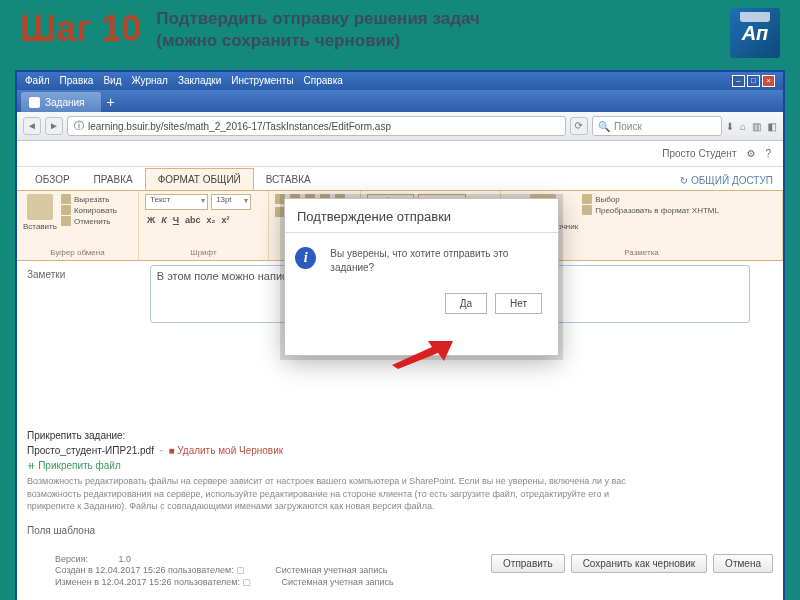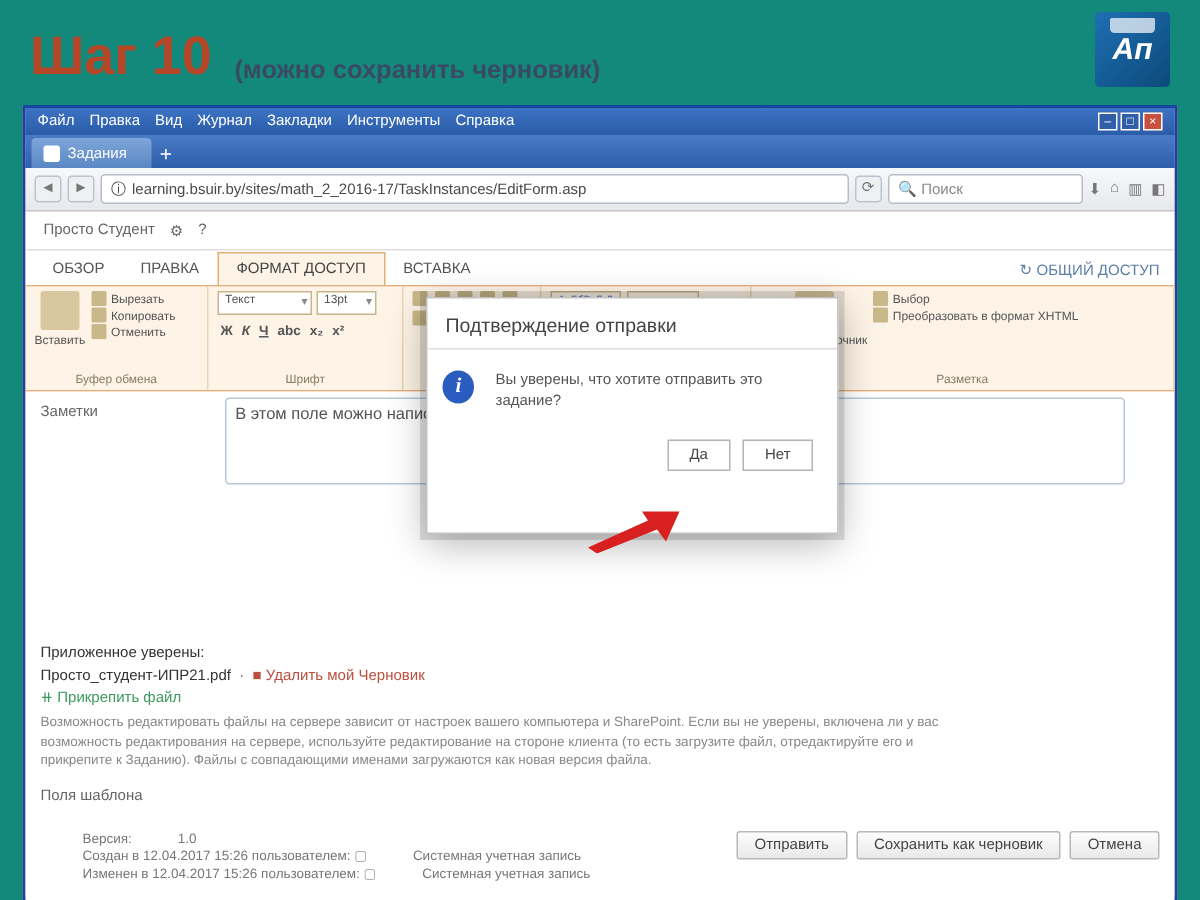--- a/index.html
+++ b/index.html
@@ -1,18 +1,18 @@
 <!DOCTYPE html>
 <html><head>
 <meta charset="utf-8">
 <style>
 * { box-sizing: border-box; margin: 0; padding: 0; }
 body { width: 800px; height: 600px; background: #12897a; font-family: Arial, sans-serif; font-size: 10px; overflow: hidden; position: relative; }
 
-.slide-header { display: flex; align-items: flex-end; padding: 8px 20px; gap: 15px; }
+.slide-header { display: flex; align-items: flex-start; padding: 8px 20px; gap: 15px; }
 .step-title { color: #b54527; font-size: 36px; font-weight: bold; }
 .step-subtitle { color: #3b4a63; font-size: 17px; font-weight: bold; line-height: 1.3; }
 .logo { width: 50px; height: 50px; background: linear-gradient(135deg, #1e6fb3, #0d4a7a); margin-left: auto; border-radius: 3px; display: flex; align-items: center; justify-content: center; color: white; font-size: 20px; font-weight: bold; font-style: italic; position: relative; }
 .logo::before { content: ''; position: absolute; top: 4px; left: 10px; right: 10px; height: 10px; background: rgba(255,255,255,0.7); border-radius: 1px 1px 3px 3px; }
 
 .window { position: absolute; left: 15px; top: 70px; width: 770px; height: 530px; border: 2px solid #1746a0; background: #fca5a5; }
 
 .menubar { background: linear-gradient(#3d73c4, #2a5ca8); padding: 3px 8px; display: flex; gap: 10px; color: #fff; font-size: 10px; }
 .menubar span { cursor: pointer; }
 .winctrl { margin-left: auto; display: flex; gap: 2px; }
@@ -24,21 +24,21 @@
 .tab .favicon { width: 11px; height: 11px; background: #fff; border-radius: 2px; }
 .tab-plus { color: #fff; font-size: 14px; padding: 2px 6px; }
 
 .addressbar { background: linear-gradient(#f7f8fa, #e6e8ec); padding: 4px 6px; display: flex; gap: 4px; align-items: center; border-bottom: 1px solid #c3c7cd; }
 .nav-btn { width: 18px; height: 18px; border: 1px solid #bec4cd; border-radius: 3px; background: #eef0f4; text-align: center; line-height: 15px; color: #777; font-size: 10px; }
 .url-input { flex: 1; height: 20px; border: 1px solid #b8bec7; border-radius: 3px; padding: 0 6px; font-size: 10px; color: #4a4a4a; display: flex; align-items: center; gap: 4px; background: #fff; }
 .search-input { width: 130px; height: 20px; border: 1px solid #b8bec7; border-radius: 3px; padding: 0 6px; font-size: 10px; color: #888; display: flex; align-items: center; gap: 3px; background: #fff; }
 .addr-icons { display: flex; gap: 6px; color: #777; }
 .addr-icons span { cursor: pointer; }
 
-.sp-top { height: 26px; background: #fff; border-bottom: 1px solid #ddd; display: flex; align-items: center; padding: 0 12px; gap: 10px; color: #666; font-size: 10px; }
+.sp-top { height: 26px; background: #fff; border-bottom: 1px solid #ddd; display: flex; justify-content: flex-end; align-items: center; padding: 0 12px; gap: 10px; color: #666; font-size: 10px; }
 .gear-btn { display: flex; align-items: center; gap: 3px; cursor: pointer; }
 
 .ribbon-tabs { height: 24px; display: flex; align-items: flex-end; border-bottom: 1px solid #e3b07a; background: #fff; padding-left: 6px; }
 .rtab { padding: 5px 12px; font-size: 10px; color: #555; cursor: pointer; }
 .rtab.active { background: #fdf3e6; border: 1px solid #e3b07a; border-bottom: none; color: #444; }
 .share-btn { margin-left: auto; margin-right: 10px; color: #5c7fa6; font-size: 10px; display: flex; align-items: center; gap: 3px; padding-bottom: 4px; }
 
 .ribbon { background: #fdf3e6; border-bottom: 1px solid #e3b07a; display: flex; height: 70px; }
 .rgroup { border-right: 1px solid #e8d5b5; padding: 3px 6px; display: flex; flex-direction: column; }
 .rgroup-title { font-size: 8px; color: #8a7c63; text-align: center; margin-top: auto; padding-top: 2px; }
@@ -84,20 +84,21 @@
 .arrow svg { width: 100%; height: 100%; }
 
 .tmpl-label { display: inline-block; width: 120px; color: #666; }
 </style>
 </head>
 <body>
 
 <div class="slide-header">
   <div class="step-title">Шаг 10</div>
   <div class="step-subtitle">
+    <div>Подтвердить отправку решения задач</div>
     <div>(можно сохранить черновик)</div>
   </div>
   <div class="logo">Ап</div>
 </div>
 
 <div class="window">
 
   <div class="menubar">
     <span>Файл</span>
     <span>Правка</span>
@@ -145,21 +146,21 @@
     <span>Просто Студент</span>
     <span class="gear-btn">
         <span>⚙</span>
       </span>
     <span>?</span>
   </div>
 
   <div class="ribbon-tabs">
     <div class="rtab">ОБЗОР</div>
     <div class="rtab">ПРАВКА</div>
-    <div class="rtab active">ФОРМАТ ДОСТУП</div>
+    <div class="rtab active">ФОРМАТ ОБЩИЙ</div>
     <div class="rtab">ВСТАВКА</div>
     <div class="share-btn">
       <span>↻</span>
       <span>ОБЩИЙ ДОСТУП</span>
     </div>
   </div>
 
   <div class="ribbon">
     <div class="rgroup" style="width:122px">
       <div class="rgroup-body">
@@ -251,21 +252,21 @@
   </div>
 
   <div class="content">
     <div>
       <span class="label-col">Заметки</span>
       <div class="notes-box">В этом поле можно написать свои комментарии к решению задач ИПР.</div>
     </div>
 
     <div class="attach-sec">
       <div class="attach-row">
-        <span>Приложенное уверены:</span>
+        <span>Прикрепить задание:</span>
       </div>
       <div>
         <span class="attach-file">Просто_студент-ИПР21.pdf</span>
         &nbsp;·&nbsp;
         <span style="color:#b94e3e">■</span> <span class="link-red">Удалить мой Черновик</span>
       </div>
       <div><span style="color:#3d9a5f">⧺</span> <span class="link-green">Прикрепить файл</span></div>
       <div class="attach-help">Возможность редактировать файлы на сервере зависит от настроек вашего компьютера и SharePoint. Если вы не уверены, включена ли у вас возможность редактирования на сервере, используйте редактирование на стороне клиента (то есть загрузите файл, отредактируйте его и прикрепите к Заданию). Файлы с совпадающими именами загружаются как новая версия файла.</div>
       <div style="margin-top:10px">
         <span class="tmpl-label">Поля шаблона</span>

